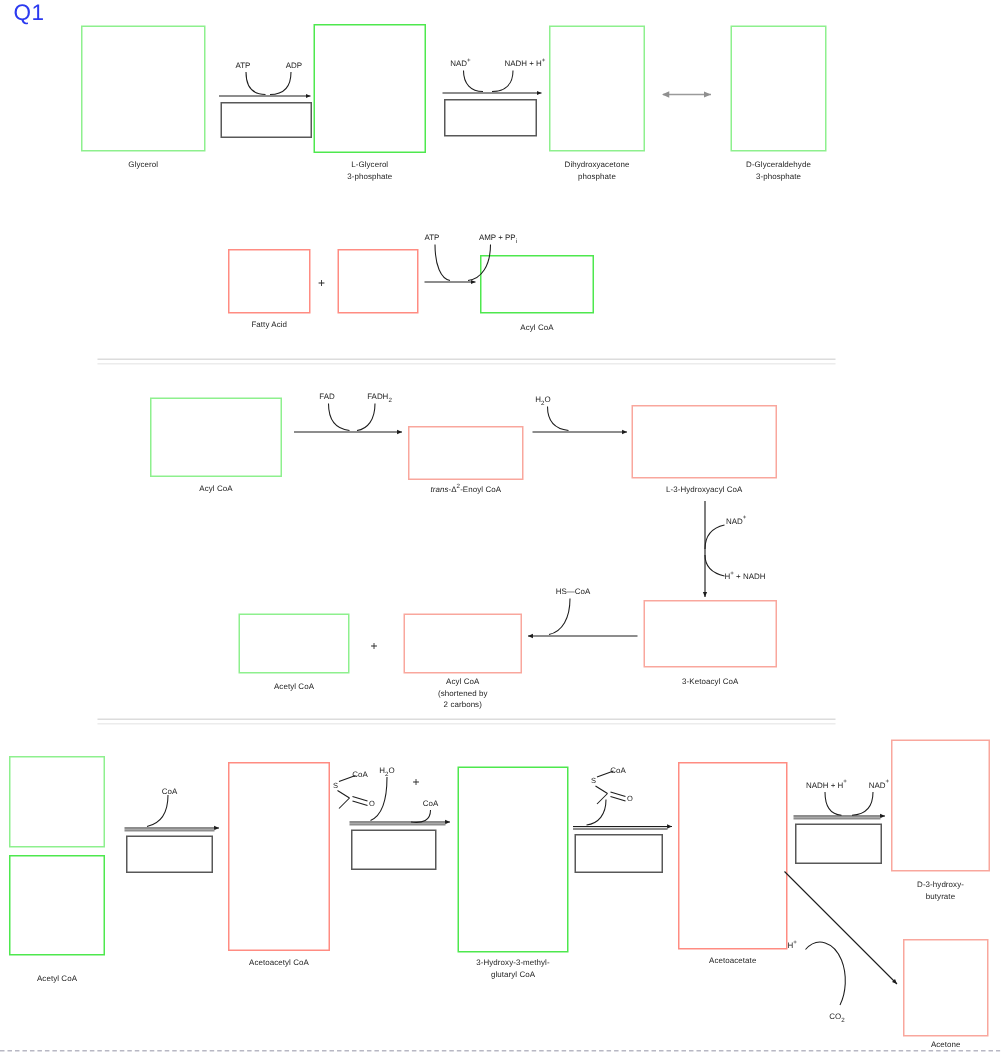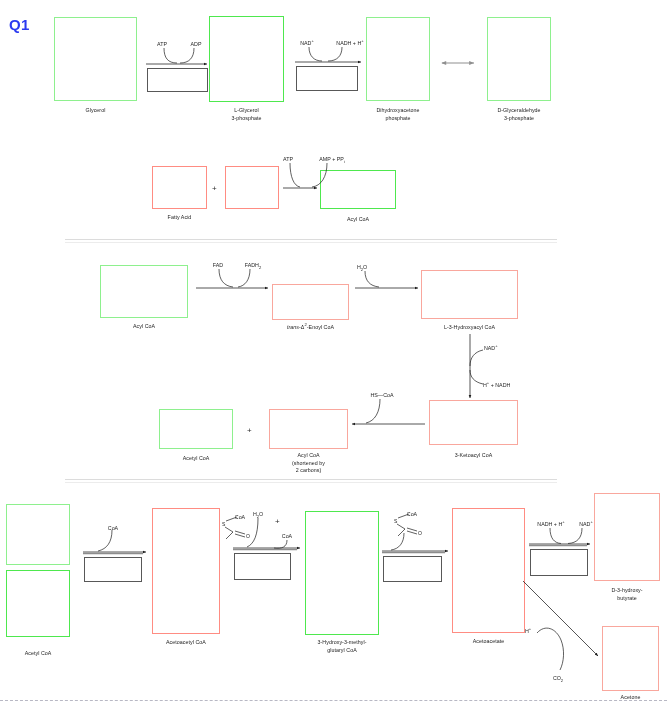--- a/index.html
+++ b/index.html
@@ -16,23 +16,23 @@
     position: relative;
     width: 667px;
     height: 708px;
     overflow: hidden;
     background: #ffffff;
   }
   
   .q-label {
     position: absolute;
     left: 9px;
-    top: 16px;
+    top: 0;
     font-size: 15px;
-    font-weight: bold;
+    font-weight: normal;
     color: #2b3af0;
     letter-spacing: 0.3px;
   }
   
   .divider {
     position: absolute;
     height: 1px;
     background: #dcdcdc;
   }
   .divider.dashed {

